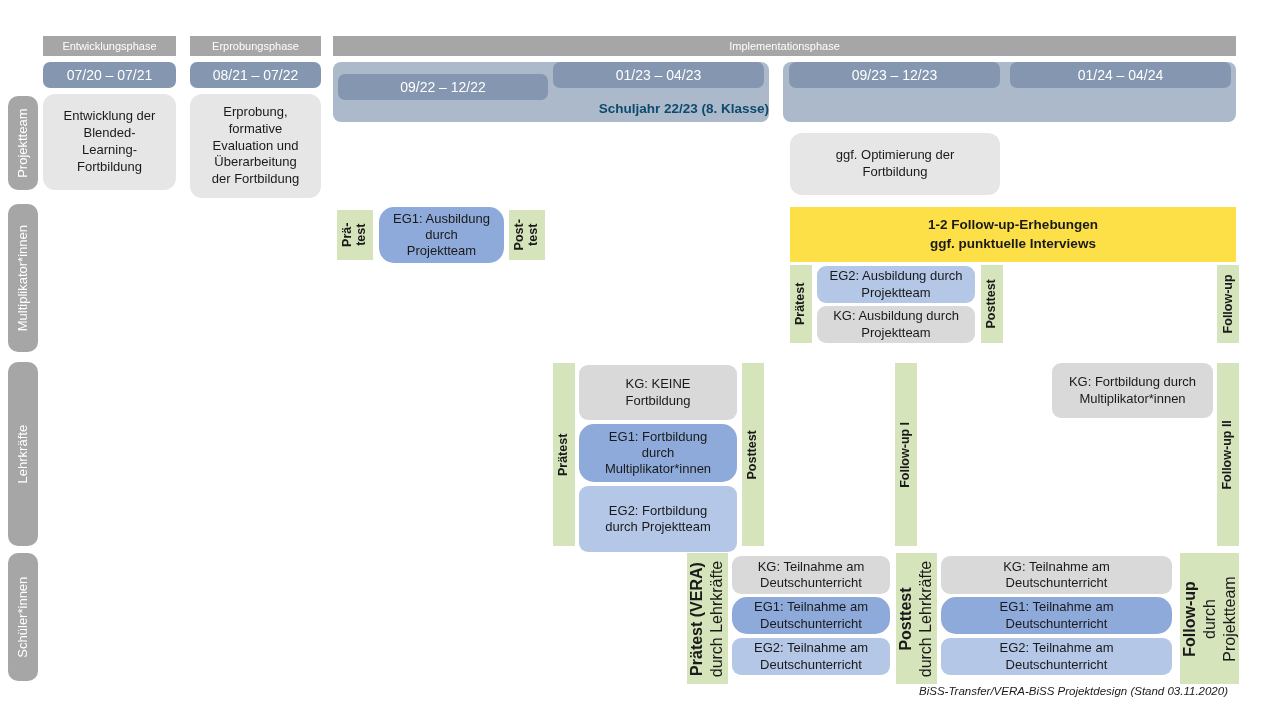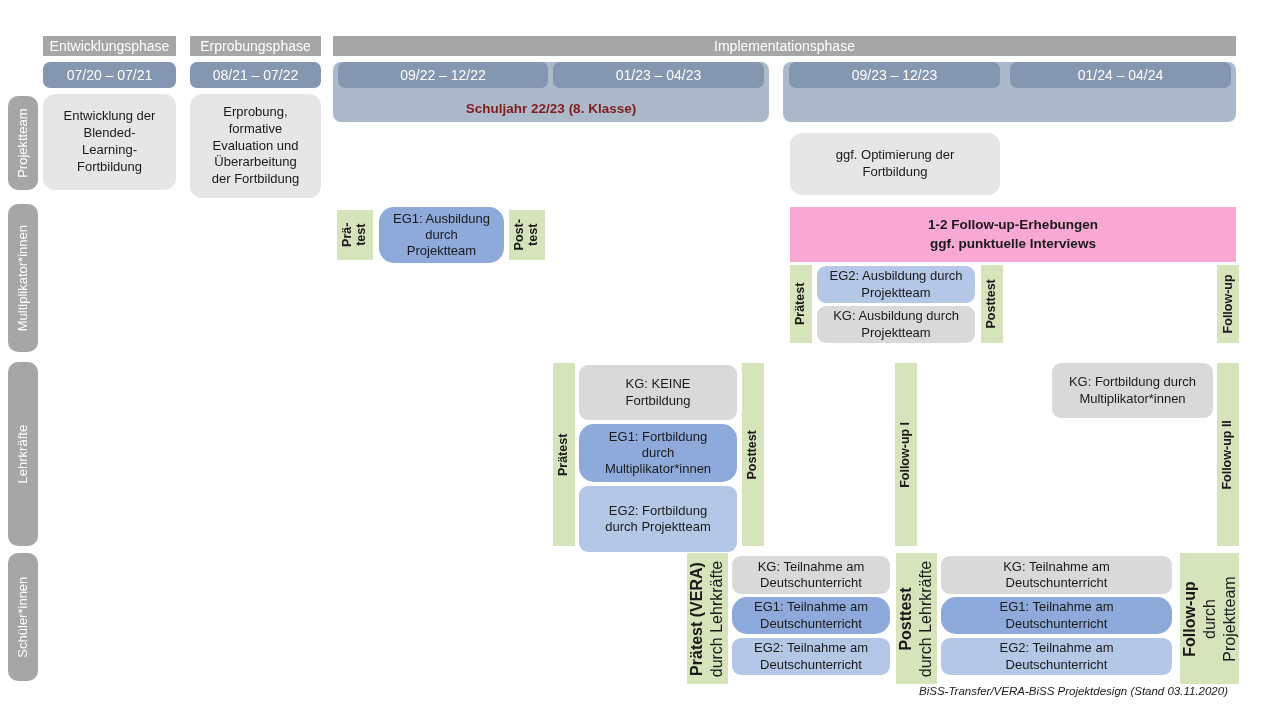--- a/index.html
+++ b/index.html
@@ -15,58 +15,58 @@
   .abs { position: absolute; box-sizing: border-box; }
   .flexc {
     display: flex;
     align-items: center;
     justify-content: center;
     text-align: center;
   }
   .phase {
     background: #a6a6a6;
     color: #ffffff;
-    font-size: 14px;
+    font-size: 11px;
   }
   .date {
     background: #8496b0;
     color: #ffffff;
     font-size: 14px;
     border-radius: 7px;
   }
   .yearbox {
     background: #acb9ca;
     border-radius: 8px;
   }
   .yearlabel {
     position: absolute;
     left: 0; right: 0; bottom: 6px;
-    text-align: center;
-    color: #7f1d1d;
+    text-align: right;
+    color: #0c4a6e;
     font-weight: bold;
     font-size: 13.5px;
   }
   .rowlabel {
     background: #a6a6a6;
     color: #ffffff;
     border-radius: 10px;
     font-size: 13px;
   }
   .graybox {
     background: #e7e6e6;
     border-radius: 12px;
     font-size: 13px;
     line-height: 1.3;
   }
   .kg   { background: #d9d9d9; border-radius: 9px; font-size: 13px; line-height: 1.25; }
   .eg1  { background: #8eaadb; border-radius: 15px; font-size: 13px; line-height: 1.25; }
   .eg2  { background: #b4c7e7; border-radius: 9px; font-size: 13px; line-height: 1.25; }
   .green { background: #d6e4bc; }
   .greenbig {
-    background: #f9a8d4;
+    background: #fde047;
     font-weight: bold;
     font-size: 13.5px;
     line-height: 1.35;
   }
   .vtext {
     transform: rotate(-90deg);
     white-space: nowrap;
     text-align: center;
     line-height: 1.1;
   }
@@ -96,21 +96,21 @@
   </div>
 
   <div class="abs date flexc" style="left:43px; top:62px; width:133px; height:26px;justify-content:center;">
     <span>07/20 – 07/21</span>
   </div>
   <div class="abs date flexc" style="left:190px; top:62px; width:131px; height:26px;">
     <span>08/21 – 07/22</span>
   </div>
 
   <div class="abs yearbox" style="left:333px; top:62px; width:436px; height:60px;">
-    <div class="abs date flexc" style="left:5px; top:0px; width:210px; height:26px;">
+    <div class="abs date flexc" style="left:5px; top:12px; width:210px; height:26px;">
       <span>09/22 – 12/22</span>
     </div>
     <div class="abs date flexc" style="left:220px; top:0px; width:211px; height:26px;">
       <span>01/23 – 04/23</span>
     </div>
     <div class="yearlabel">Schuljahr 22/23 (8. Klasse)</div>
   </div>
 
   <div class="abs yearbox" style="left:783px; top:62px; width:453px; height:60px;">
     <div class="abs date flexc" style="left:6px; top:0px; width:211px; height:26px;">

